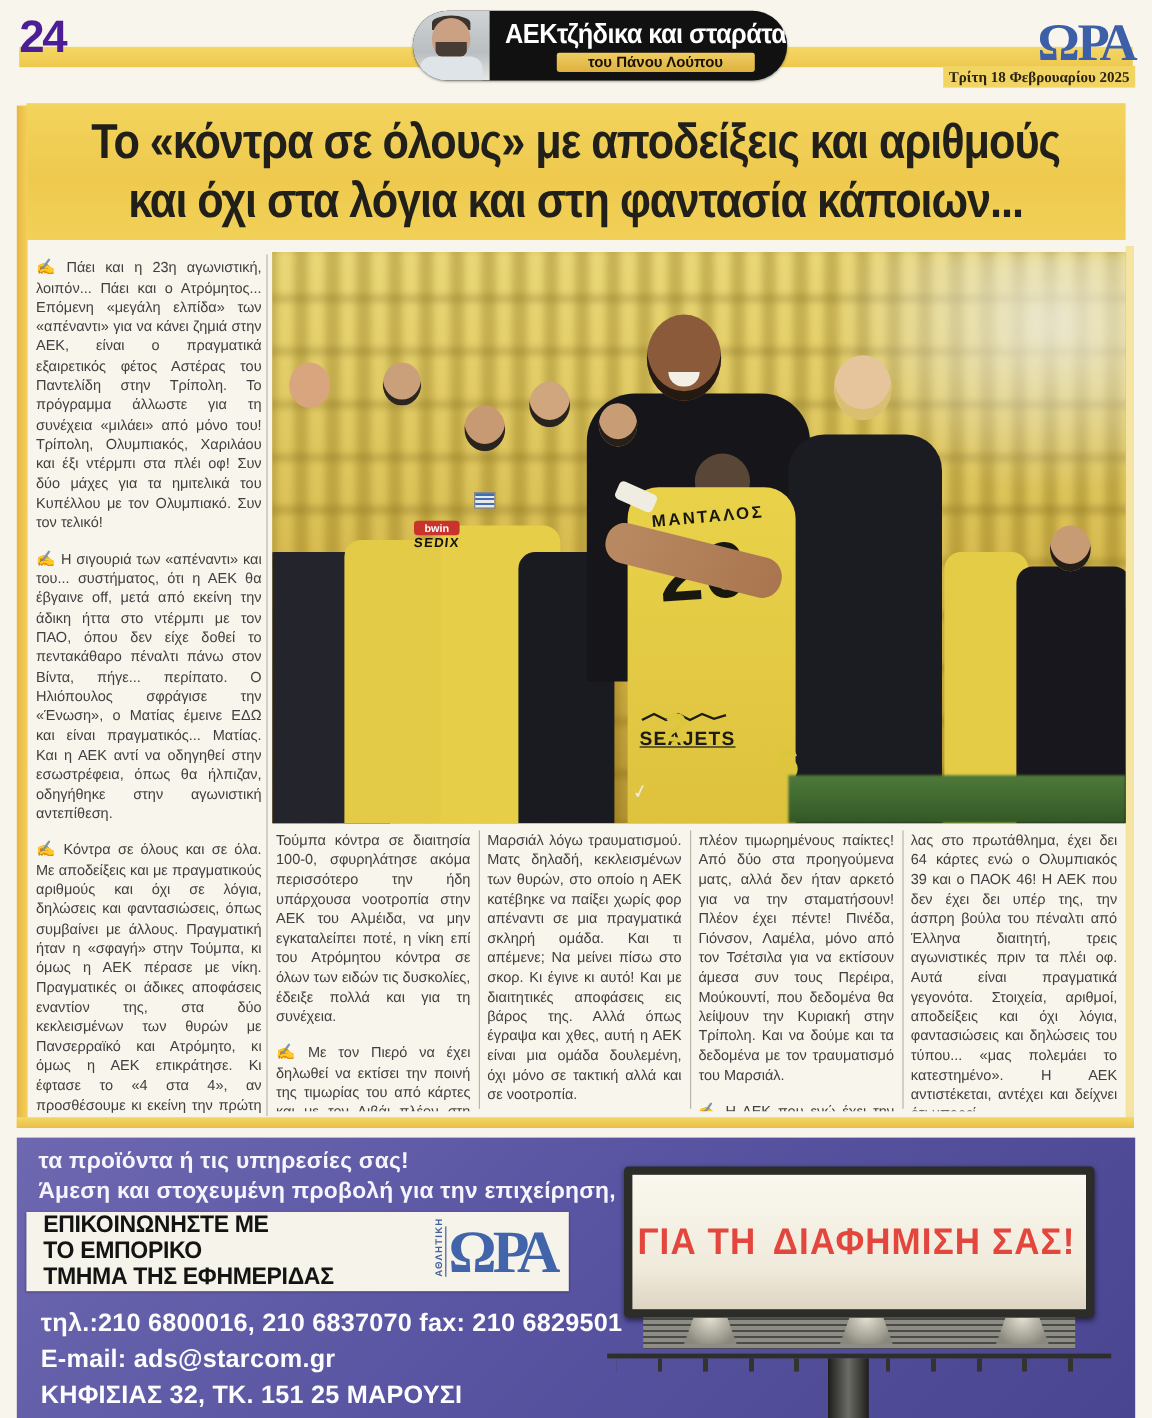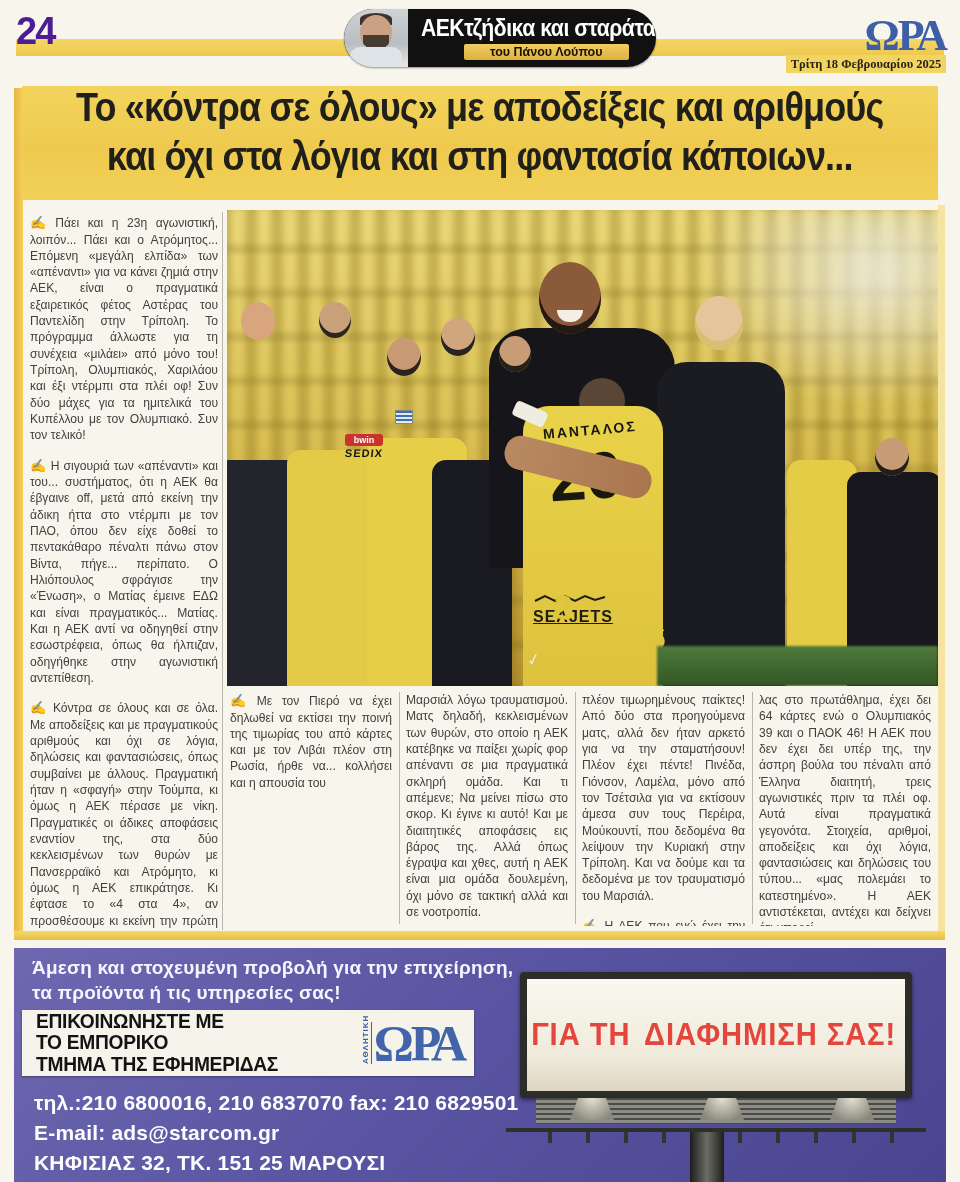--- a/index.html
+++ b/index.html
@@ -19,21 +19,21 @@
   .pill .face .shirt{position:absolute;left:6px;top:38px;width:52px;height:20px;border-radius:10px 10px 0 0;background:#dfe4e8;}
   .pill .txt{flex:1;display:flex;flex-direction:column;align-items:center;justify-content:center;padding:3px 10px 4px 2px;}
   .pill .title{color:#fff;font-weight:bold;font-size:23px;letter-spacing:-.5px;transform:scaleX(.92);white-space:nowrap;}
   .pill .bystrip{margin-top:2px;background:linear-gradient(180deg,#f0cd62,#ddb13f);color:#181205;font-weight:bold;font-size:12.5px;padding:1px 26px;border-radius:2px;white-space:nowrap;}
   .brand{left:856px;top:14px;width:90px;font-family:"Liberation Serif",serif;font-weight:bold;font-size:44px;letter-spacing:-2px;color:#3c5fa8;text-align:right;line-height:1;}
   .datestrip{left:786px;top:55px;width:160px;height:18px;background:#f2d463;display:flex;align-items:center;justify-content:center;}
   .datestrip span{font-family:"Liberation Serif",serif;font-weight:bold;font-size:12.5px;color:#2a2415;white-space:nowrap;}
 
   
   .headline{left:22px;top:86px;width:916px;height:114px;background:linear-gradient(180deg,#f3d45c,#eec94e 55%,#f2d158);
-            display:flex;flex-direction:column;align-items:center;justify-content:flex-start;gap:6px;}
+            display:flex;flex-direction:column;align-items:center;justify-content:center;gap:6px;}
   .headline .hl{font-weight:bold;color:#201f1a;font-size:41px;letter-spacing:-1px;line-height:1.05;transform:scaleX(.88);white-space:nowrap;}
 
   
   .leftbar{left:14px;top:88px;width:9px;height:852px;background:linear-gradient(90deg,#e8b544,#f2d158);}
   .rightbar{left:938px;top:205px;width:7px;height:735px;background:#f4e3a1;}
   .bottomrule{left:14px;top:931px;width:931px;height:9px;background:linear-gradient(180deg,#f4d766,#e9bf45);}
   .vsep{width:1px;background:#b9b5ab;}
   .coltext{font-size:12.1px;line-height:1.35;color:#404040;text-align:justify;overflow:hidden;}
   .par{margin:0 0 13px 0;}
   .pen{font-size:13px;margin-right:4px;}
@@ -168,39 +168,40 @@
     <div class="flagpatch" style="left:168px;top:200px;"></div>
 
     <div class="jersey-num" style="left:326px;top:378px;font-size:34px;color:#dcc63c;transform:rotate(8deg);">2</div>
     <div class="jersey-num" style="left:420px;top:408px;font-size:34px;color:#dcc63c;">6</div>
     <div style="position:absolute;left:300px;top:440px;color:#efece2;font-size:16px;transform:rotate(-12deg);">✓</div>
 
     <div class="pitch"></div>
   </div>
 
   <div class="abs coltext" style="left:230px;top:692px;width:162px;height:234px;">
+    <p class="par"><span>Τούμπα κόντρα σε διαιτησία 100-0, σφυρηλάτησε ακόμα περισσότερο την ήδη υπάρχουσα νοοτροπία στην ΑΕΚ του Αλμέιδα, να μην εγκαταλείπει ποτέ, η νίκη επί του Ατρόμητου κόντρα σε όλων των ειδών τις δυσκολίες, έδειξε πολλά και για τη συνέχεια.</span></p>
     <p class="par"><span class="pen">✍</span><span>Με τον Πιερό να έχει δηλωθεί να εκτίσει την ποινή της τιμωρίας του από κάρτες και με τον Λιβάι πλέον στη Ρωσία, ήρθε να... κολλήσει και η απουσία του</span></p>
   </div>
   <div class="abs coltext" style="left:406px;top:692px;width:162px;height:234px;">
     <p class="par"><span>Μαρσιάλ λόγω τραυματισμού. Ματς δηλαδή, κεκλεισμένων των θυρών, στο οποίο η ΑΕΚ κατέβηκε να παίξει χωρίς φορ απέναντι σε μια πραγματικά σκληρή ομάδα. Και τι απέμενε; Να μείνει πίσω στο σκορ. Κι έγινε κι αυτό! Και με διαιτητικές αποφάσεις εις βάρος της. Αλλά όπως έγραψα και χθες, αυτή η ΑΕΚ είναι μια ομάδα δουλεμένη, όχι μόνο σε τακτική αλλά και σε νοοτροπία.</span></p>
 
   </div>
   <div class="abs coltext" style="left:582px;top:692px;width:163px;height:234px;">
     <p class="par"><span>πλέον τιμωρημένους παίκτες! Από δύο στα προηγούμενα ματς, αλλά δεν ήταν αρκετό για να την σταματήσουν! Πλέον έχει πέντε! Πινέδα, Γιόνσον, Λαμέλα, μόνο από τον Τσέτσιλα για να εκτίσουν άμεσα συν τους Περέιρα, Μούκουντί, που δεδομένα θα λείψουν την Κυριακή στην Τρίπολη. Και να δούμε και τα δεδομένα με τον τραυματισμό του Μαρσιάλ.</span></p>
     <p class="par"><span class="pen">✍</span><span>Η ΑΕΚ που ενώ έχει την μακράν μεγαλύτερη κατοχή μπά-</span></p>
   </div>
   <div class="abs coltext" style="left:759px;top:692px;width:172px;height:234px;">
     <p class="par"><span>λας στο πρωτάθλημα, έχει δει 64 κάρτες ενώ ο Ολυμπιακός 39 και ο ΠΑΟΚ 46! Η ΑΕΚ που δεν έχει δει υπέρ της, την άσπρη βούλα του πέναλτι από Έλληνα διαιτητή, τρεις αγωνιστικές πριν τα πλέι οφ. Αυτά είναι πραγματικά γεγονότα. Στοιχεία, αριθμοί, αποδείξεις και όχι λόγια, φαντασιώσεις και δηλώσεις του τύπου... «μας πολεμάει το κατεστημένο». Η ΑΕΚ αντιστέκεται, αντέχει και δείχνει ότι μπορεί.</span></p>
 
   </div>
 
   <div class="abs ad">
     <div class="intro">
+      <div>τα προϊόντα ή τις υπηρεσίες σας!</div>
       <div>Άμεση και στοχευμένη προβολή για την επιχείρηση,</div>
-      <div>τα προϊόντα ή τις υπηρεσίες σας!</div>
     </div>
 
     <div class="whitebox">
       <div class="heading">
         <div>ΕΠΙΚΟΙΝΩΝΗΣΤΕ ΜΕ</div>
         <div>ΤΟ ΕΜΠΟΡΙΚΟ</div>
         <div>ΤΜΗΜΑ ΤΗΣ ΕΦΗΜΕΡΙΔΑΣ</div>
       </div>
       <div class="logo-wrap">
         <div class="logo-vert">ΑΘΛΗΤΙΚΗ</div>

